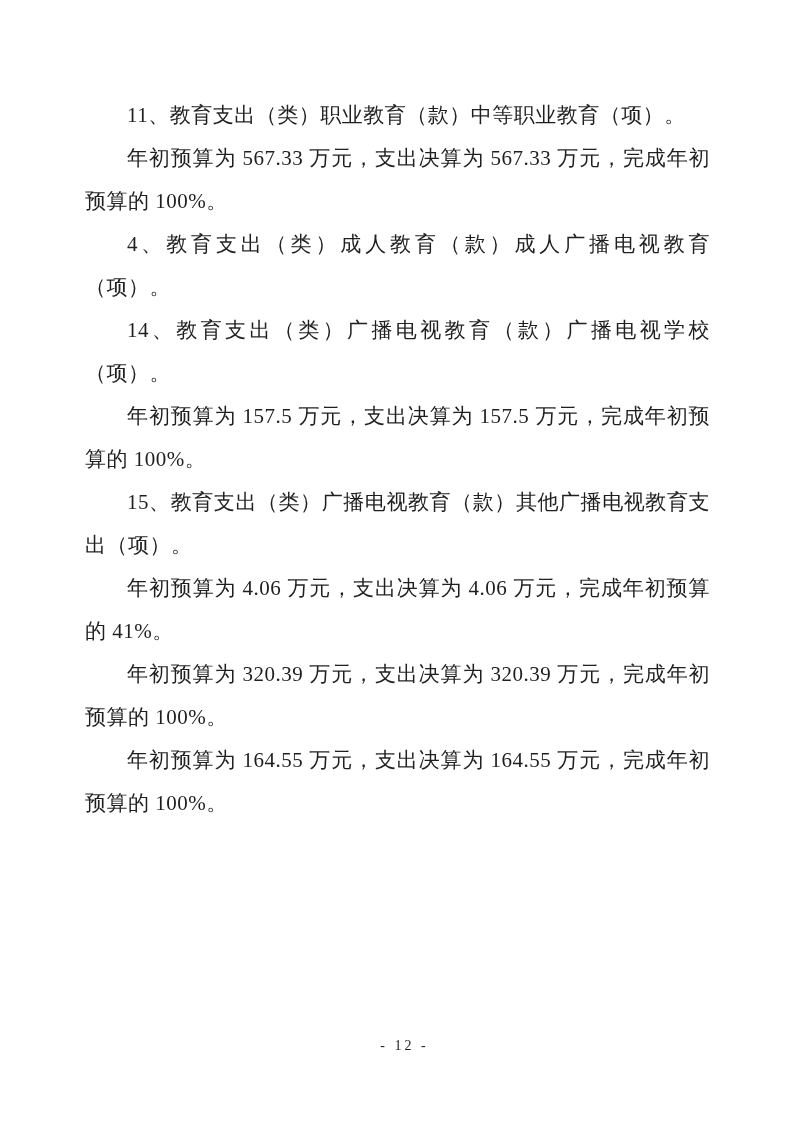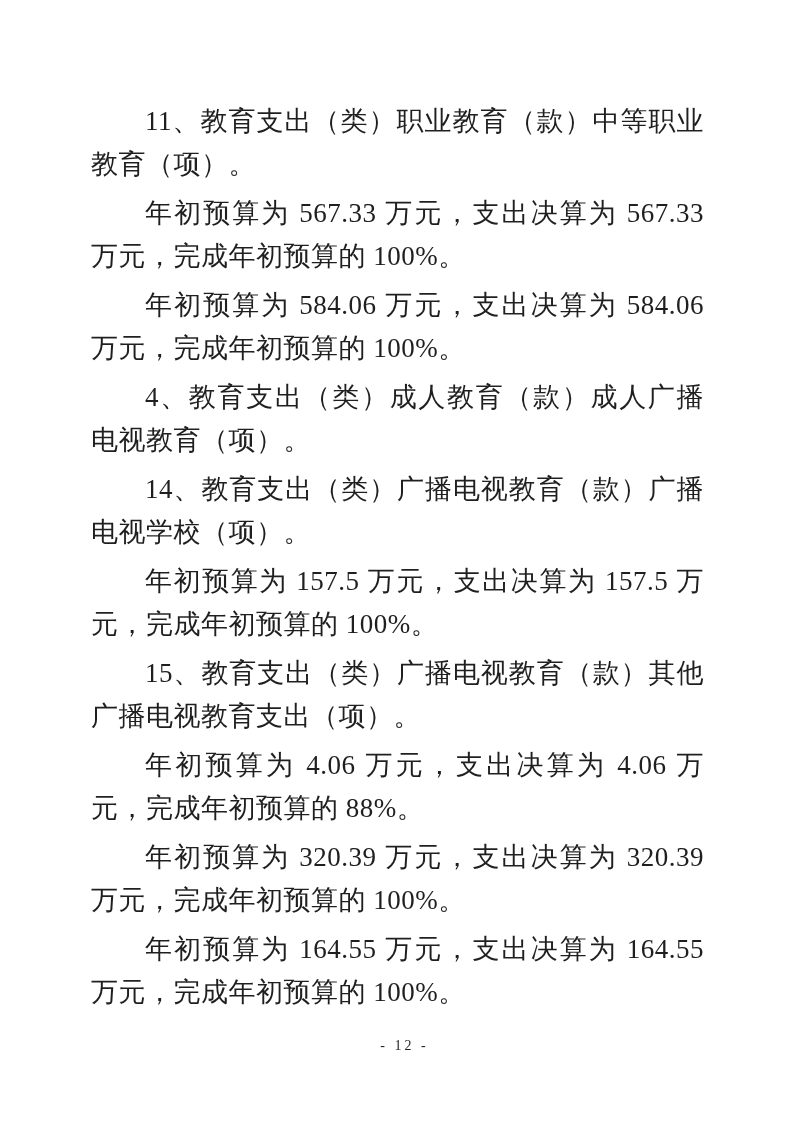--- a/index.html
+++ b/index.html
@@ -17,23 +17,23 @@
   }
   .content {
     position: absolute;
     top: 0;
     left: 85px;
     width: 625px;
     padding-top: 94px;
     box-sizing: content-box;
   }
   .doc-line {
-    margin: 6px;
+    margin: 0;
     padding: 0;
-    font-size: 27px;
+    font-size: 21px;
     line-height: 43px;
     color: #1f1f1f;
     text-indent: 2em;
     text-align: justify;
     letter-spacing: 0.5px;
     word-break: break-all;
   }
   .footer {
     position: absolute;
     top: 1036px;
@@ -51,29 +51,28 @@
 </style>
 </head>
 <body>
 
 <div class="page">
   <main class="content" id="doc-content">
 
   <p class="doc-line">11、教育支出（类）职业教育（款）中等职业教育（项）。</p>
   <p class="doc-line">年初预算为 567.33 万元，支出决算为 567.33 万元，完成年初预算的 100%。</p>
 
-  <p class="doc-line">年初预算为 584.06 万元，支出决算为 584.06 万元，完成年初预算的 100%。</p>
 
   <p class="doc-line">4、教育支出（类）成人教育（款）成人广播电视教育（项）。</p>
 
   <p class="doc-line">14、教育支出（类）广播电视教育（款）广播电视学校（项）。</p>
   <p class="doc-line">年初预算为 157.5 万元，支出决算为 157.5 万元，完成年初预算的 100%。</p>
 
   <p class="doc-line">15、教育支出（类）广播电视教育（款）其他广播电视教育支出（项）。</p>
-  <p class="doc-line">年初预算为 4.06 万元，支出决算为 4.06 万元，完成年初预算的 88%。</p>
+  <p class="doc-line">年初预算为 4.06 万元，支出决算为 4.06 万元，完成年初预算的 41%。</p>
 
   <p class="doc-line">年初预算为 320.39 万元，支出决算为 320.39 万元，完成年初预算的 100%。</p>
 
   <p class="doc-line">年初预算为 164.55 万元，支出决算为 164.55 万元，完成年初预算的 100%。</p>
 </main>
   <footer class="footer">
     <span class="page-number">- 12 -</span>
   </footer>
 </div>
 

